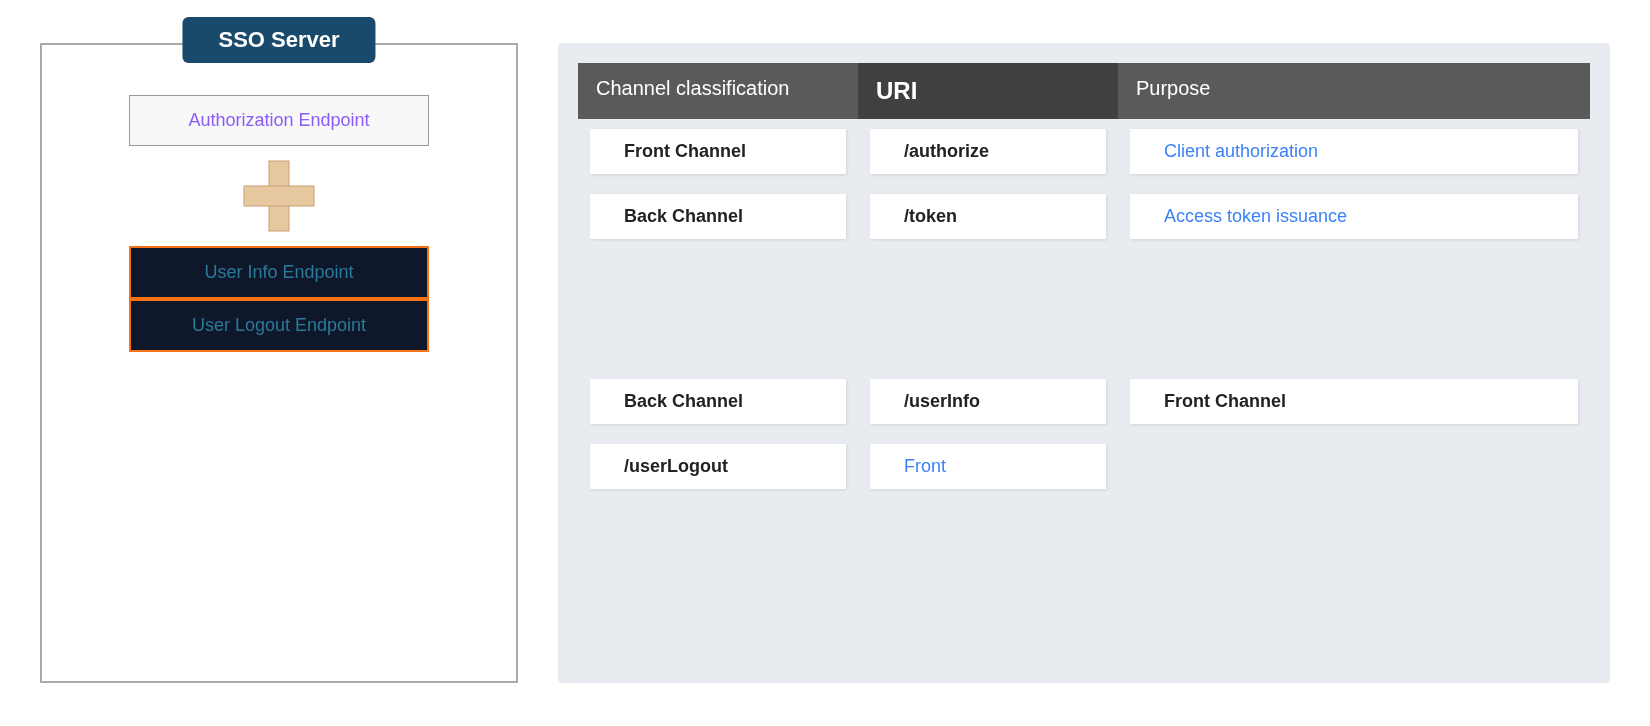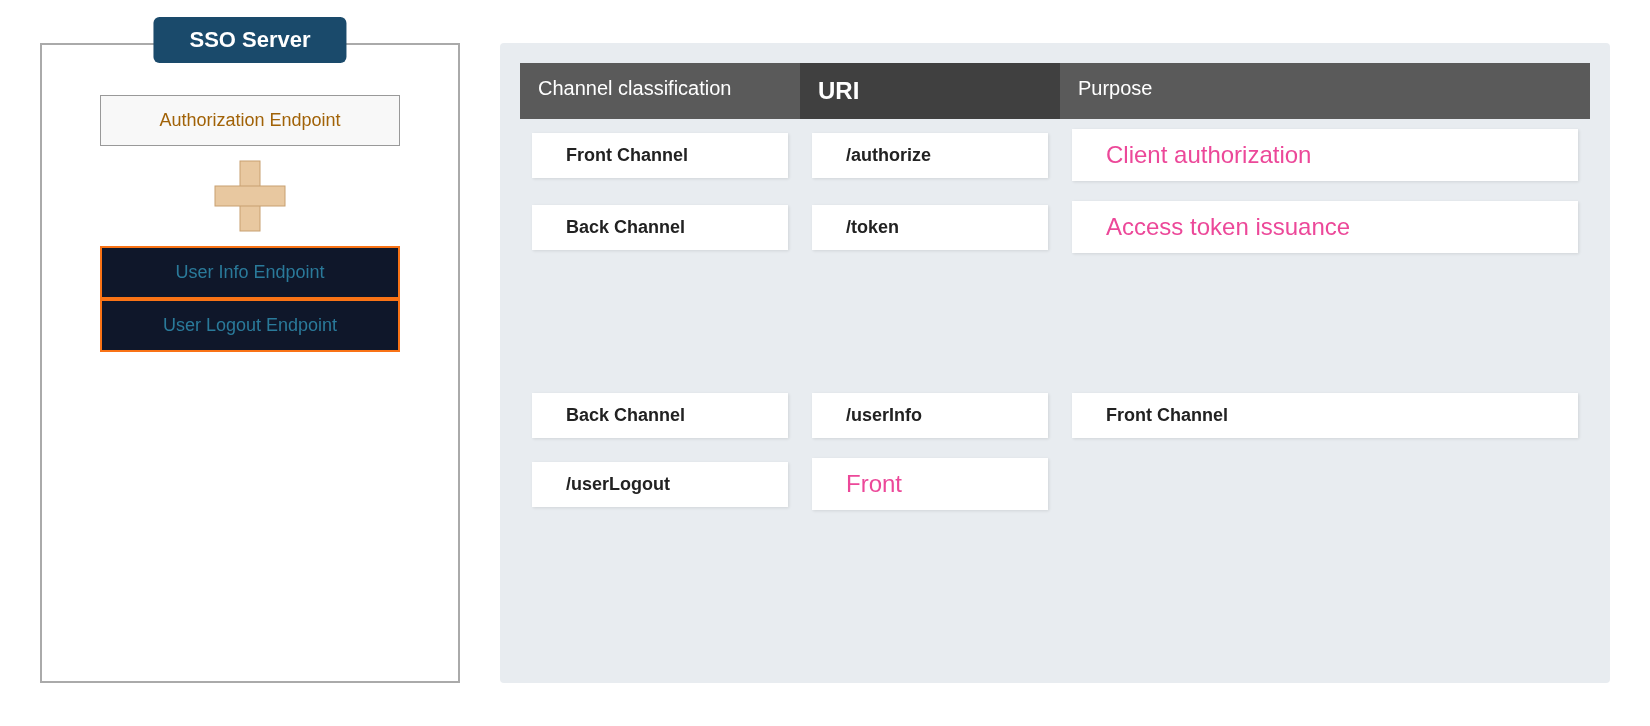--- a/index.html
+++ b/index.html
@@ -10,21 +10,21 @@
       font-family: 'Segoe UI', Arial, sans-serif;
       display: flex;
       align-items: center;
       justify-content: center;
       gap: 40px;
       padding: 30px 40px;
     }
 
     
     .sso-panel {
-      width: 420px;
+      width: 478px;
       min-height: 640px;
       border: 2px solid #aaa;
       position: relative;
       padding: 50px 30px 31px 30px;
       display: flex;
       flex-direction: column;
       align-items: center;
       background: #fff;
     }
 
@@ -40,21 +40,21 @@
       padding: 10px 36px;
       border-radius: 6px;
       white-space: nowrap;
     }
 
     .endpoint-box {
       width: 300px;
       border: 1.5px solid #999;
       padding: 14px 20px;
       font-size: 18px;
-      color: #a16207;
+      color: #8b5cf6;
       background: #f8f8f8;
       text-align: center;
     }
 
     .endpoint-box.highlighted {
       border: 2px solid #f97316;
       color: #2a7a9a;
       background: #0f172a;
     }
 
@@ -109,22 +109,22 @@
       padding: 12px 34px;
       font-size: 18px;
       font-weight: bold;
       color: #222;
       width: 100%;
       box-shadow: 1px 1px 3px rgba(0,0,0,0.1);
     }
 
     .td-inner.purpose {
       font-weight: normal;
-      font-size: 24px;
-      color: #ec4899;
+      font-size: 18px;
+      color: #3b82f6;
     }
   </style>
 </head>
 <body>
 
 <div class="sso-panel">
   <div class="sso-title">SSO Server</div>
 
   <div class="endpoint-box">Authorization Endpoint</div>
 

